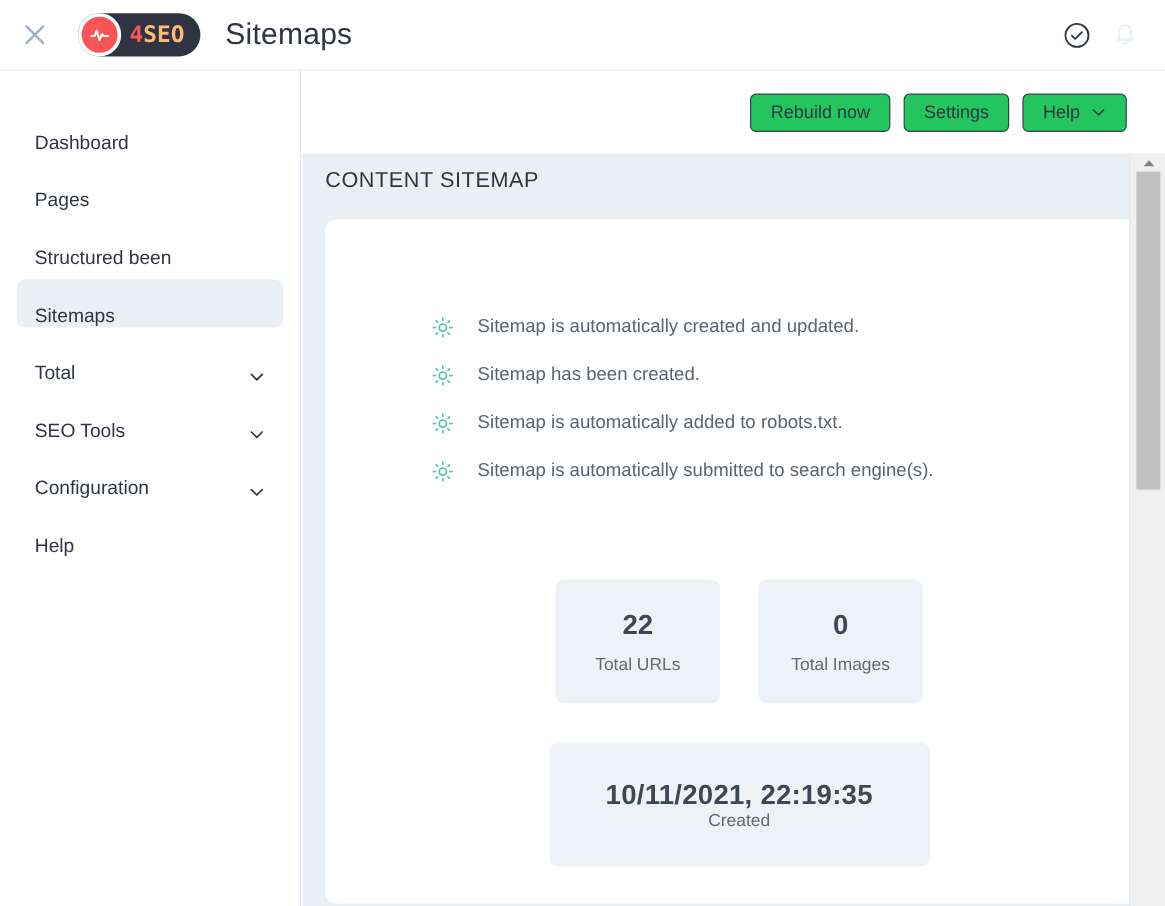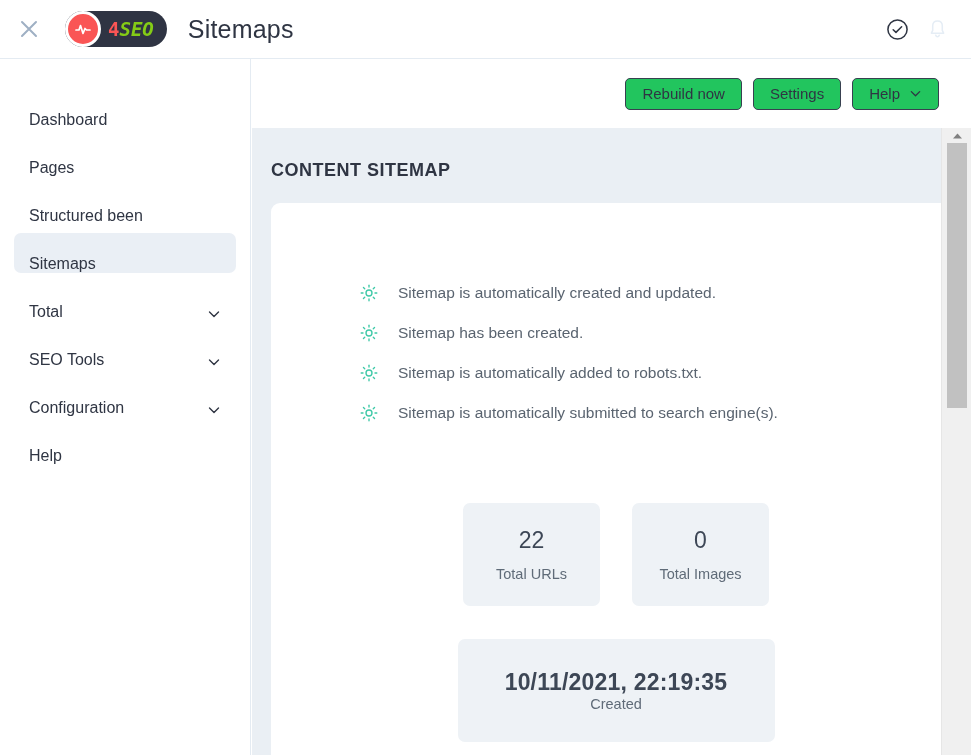--- a/index.html
+++ b/index.html
@@ -53,27 +53,26 @@
   }
   .logo-mark-4 {
     color: #fa5555;
     font-family: "DejaVu Sans Mono", monospace;
     font-size: 19px;
     font-weight: bold;
     letter-spacing: 0px;
     line-height: 1;
   }
   .logo-mark-seo {
-    color: #84cc16;
+    color: #fdba74;
     font-family: "DejaVu Sans Mono", monospace;
     font-size: 19px;
     font-weight: bold;
     letter-spacing: 0px;
     line-height: 1;
-    font-style: italic;
   }
 
   .app-title {
     margin-left: 21px;
     font-size: 25px;
     font-weight: 400;
     color: #2f3543;
     letter-spacing: 0.2px;
   }
 
@@ -144,23 +143,23 @@
   .content {
     position: absolute;
     top: 128px; left: 252px;
     width: 719px;
     height: 627px;
     background: #eaeff4;
     overflow: hidden;
   }
 
   .section-title {
-    margin: 32px 0 0 19px;
+    margin: 12px 0 0 19px;
     font-size: 18px;
-    font-weight: 700;
+    font-weight: 400;
     letter-spacing: 0.5px;
     color: #2f3543;
   }
 
   .panel {
     margin: 22px 10px 0 19px;
     background: #ffffff;
     border-radius: 9px;
     min-height: 570px;
     padding: 70px 0 0 0;
@@ -193,21 +192,21 @@
     background: #eef2f6;
     border-radius: 7px;
     display: flex;
     flex-direction: column;
     align-items: center;
     justify-content: center;
     gap: 12px;
   }
   .stat-value {
     font-size: 23px;
-    font-weight: normal;
+    font-weight: bold;
     color: #3d4756;
   }
   .stat-label {
     font-size: 14.5px;
     color: #5f6b78;
   }
 
   .wide-row {
     display: flex;
     justify-content: center;

